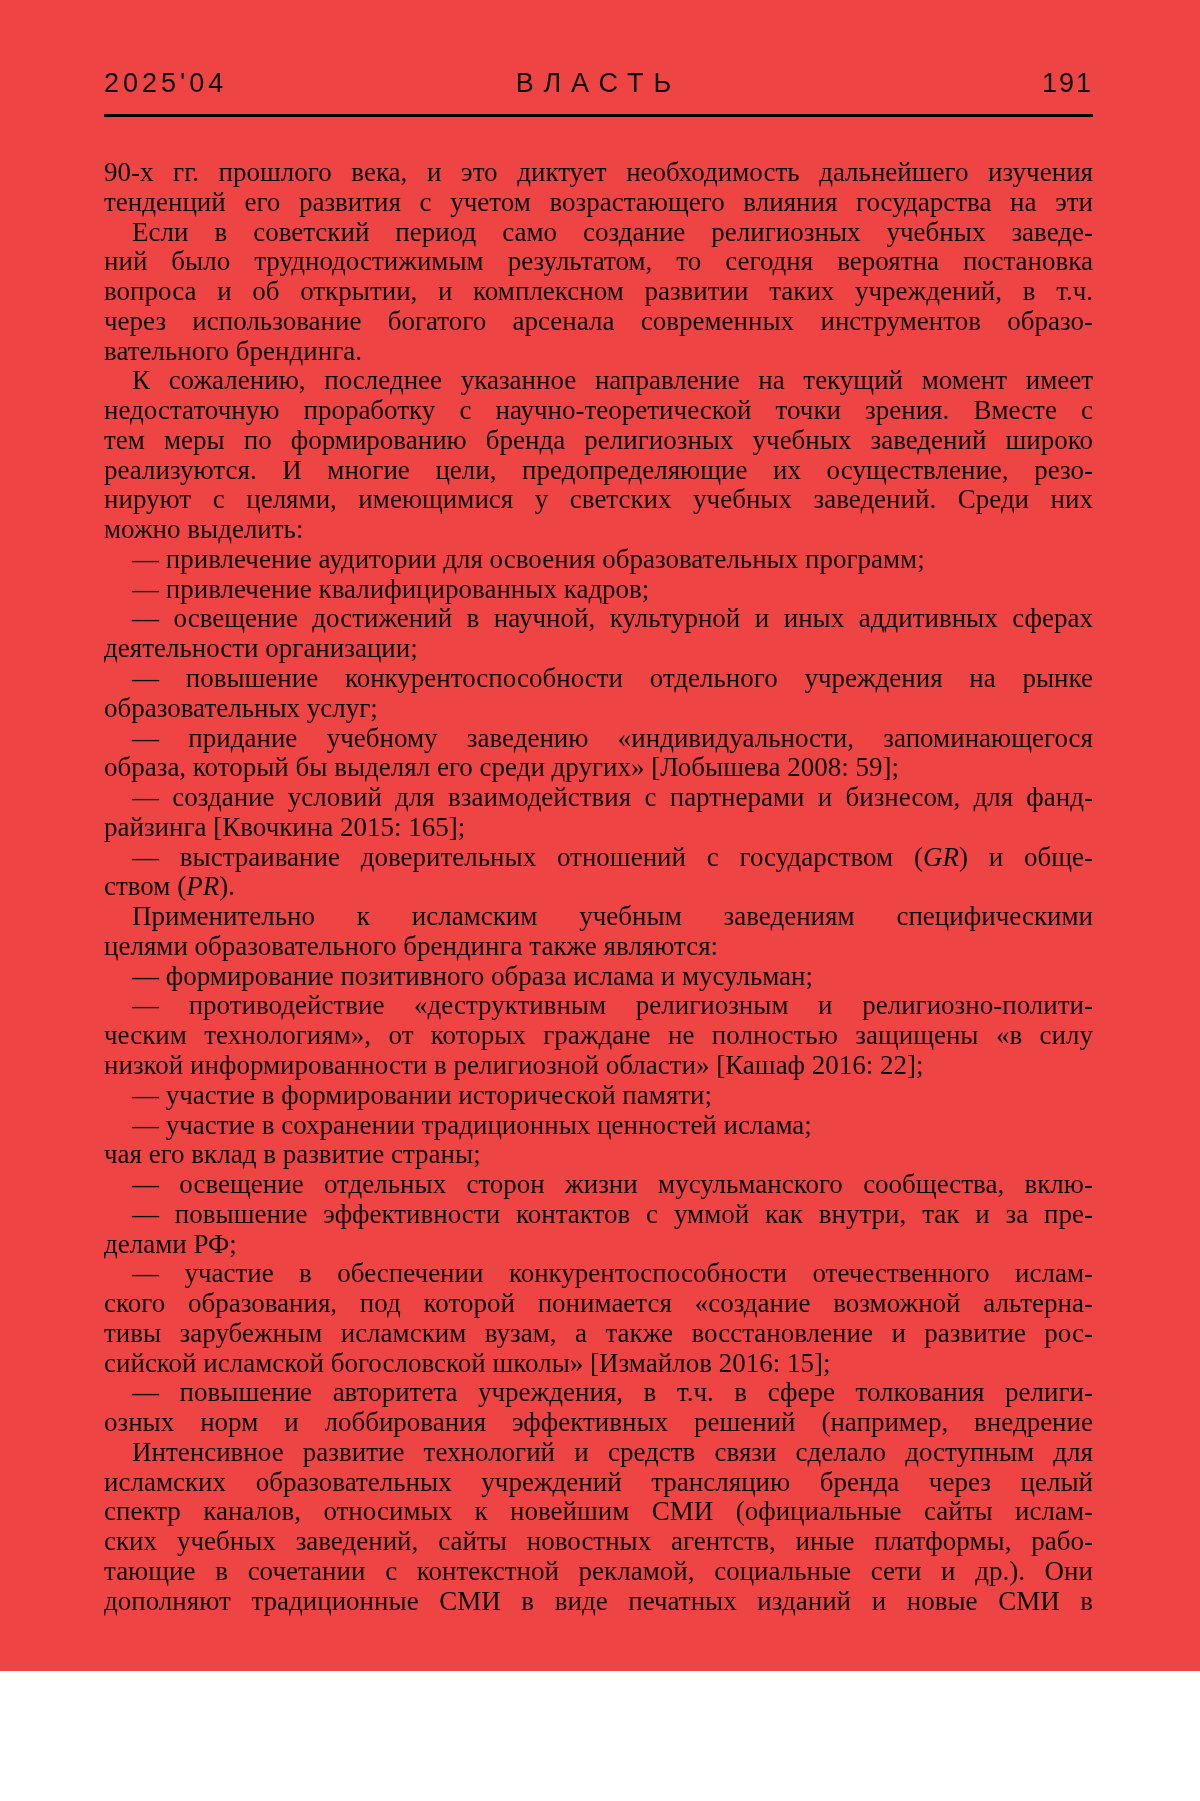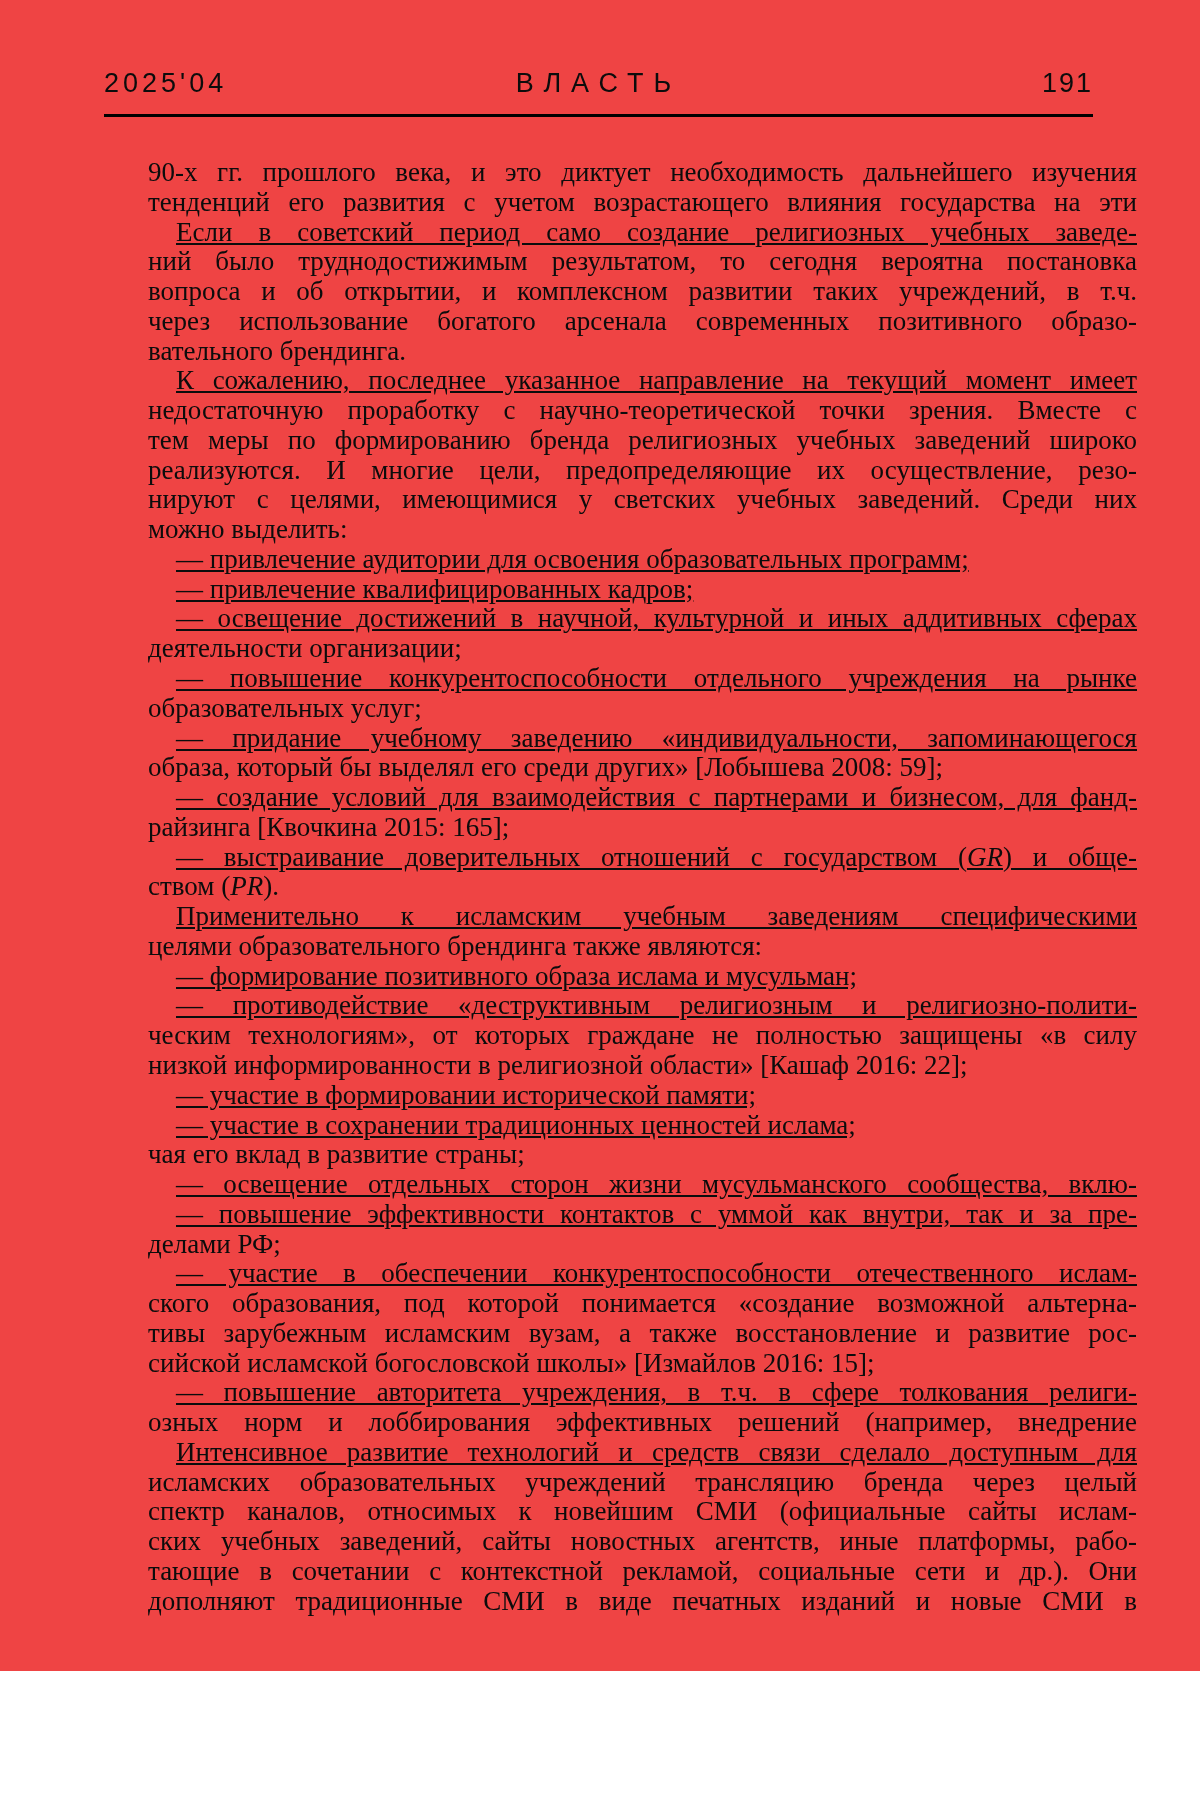--- a/index.html
+++ b/index.html
@@ -56,33 +56,31 @@
     background: #000000;
   }
   .body-text {
     position: absolute;
     top: 158px;
     left: 104px;
     width: 989px;
     font-size: 27px;
     line-height: 29.76px;
     color: #0c0c0c;
-    margin-left: 44px;
   }
   .body-text .line {
     text-align: justify;
     text-align-last: justify;
     white-space: normal;
   }
   .body-text .line.para-end {
     text-align-last: left;
   }
   .body-text .line.first-indent {
     text-indent: 28px;
-    text-decoration: underline;
   }
   .body-text i {
     font-style: italic;
   }
 </style>
 </head>
 <body>
 
 <div class="page">
 
@@ -93,21 +91,21 @@
   </div>
 
   <div class="head-rule"></div>
 
   <div class="body-text" id="body-text">
       <div class="line">90-х гг. прошлого века, и это диктует необходимость дальнейшего изучения</div>
       <div class="line">тенденций его развития с учетом возрастающего влияния государства на эти</div>
       <div class="line first-indent">Если в советский период само создание религиозных учебных заведе-</div>
       <div class="line">ний было труднодостижимым результатом, то сегодня вероятна постановка</div>
       <div class="line">вопроса и об открытии, и комплексном развитии таких учреждений, в т.ч.</div>
-      <div class="line">через использование богатого арсенала современных позитивного образо-</div>
+      <div class="line">через использование богатого арсенала современных инструментов образо-</div>
       <div class="line para-end">вательного брендинга.</div>
       <div class="line first-indent">К сожалению, последнее указанное направление на текущий момент имеет</div>
       <div class="line">недостаточную проработку с научно-теоретической точки зрения. Вместе с</div>
       <div class="line">тем меры по формированию бренда религиозных учебных заведений широко</div>
       <div class="line">реализуются. И многие цели, предопределяющие их осуществление, резо-</div>
       <div class="line">нируют с целями, имеющимися у светских учебных заведений. Среди них</div>
       <div class="line para-end">можно выделить:</div>
       <div class="line first-indent para-end">— привлечение аудитории для освоения образовательных программ;</div>
       <div class="line first-indent para-end">— привлечение квалифицированных кадров;</div>
       <div class="line first-indent">— освещение достижений в научной, культурной и иных аддитивных сферах</div>

